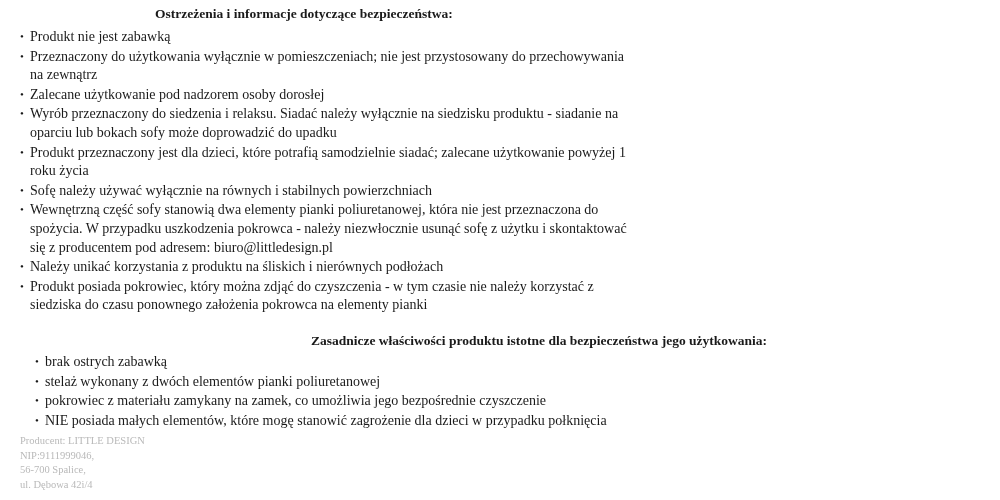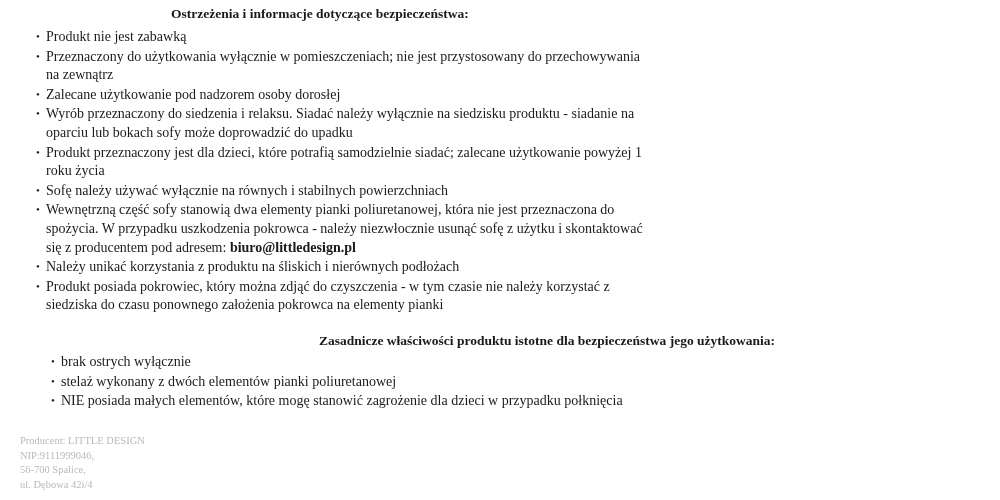--- a/index.html
+++ b/index.html
@@ -12,21 +12,21 @@
     background: #ffffff;
     font-family: "Liberation Serif", serif;
     color: #1a1a1a;
     overflow: hidden;
   }
   .page {
     position: relative;
     width: 1000px;
     height: 500px;
     box-sizing: border-box;
-    padding: 6px 0 0 16px;
+    padding: 6px 0 0 0;
   }
   .section-title {
     font-weight: bold;
     font-size: 13.5px;
     text-align: left;
     margin: 0 0 6px 0;
     padding-left: 155px;
   }
   .section-title.second {
     padding-left: 78px;
@@ -56,21 +56,21 @@
     line-height: 19px;
     color: #1a1a1a;
   }
   ul.bullets.indented li {
     padding-left: 45px;
   }
   ul.bullets.indented li::before {
     left: 35px;
   }
   .email {
-    font-weight: bold;
+    font-weight: normal;
   }
   .footer {
     position: absolute;
     left: 20px;
     bottom: 8px;
     font-size: 10.5px;
     line-height: 14.5px;
     color: #b9b9b9;
     font-family: "Liberation Serif", serif;
   }
@@ -93,22 +93,23 @@
     <li>Produkt przeznaczony jest dla dzieci, które potrafią samodzielnie siadać; zalecane użytkowanie powyżej 1 roku życia</li>
     <li>Sofę należy używać wyłącznie na równych i stabilnych powierzchniach</li>
     <li><span>Wewnętrzną część sofy stanowią dwa elementy pianki poliuretanowej, która nie jest przeznaczona do spożycia. W przypadku uszkodzenia pokrowca  - należy niezwłocznie usunąć sofę z użytku i skontaktować się z producentem pod adresem: </span><span class="email">biuro@littledesign.pl</span></li>
     <li>Należy unikać korzystania z produktu na śliskich i nierównych podłożach</li>
     <li>Produkt posiada pokrowiec, który można zdjąć do czyszczenia - w tym czasie nie należy korzystać z siedziska do czasu ponownego założenia pokrowca na elementy pianki</li>
   </ul>
 
   <div class="section-title second">Zasadnicze właściwości produktu istotne dla bezpieczeństwa jego użytkowania:</div>
 
   <ul class="bullets indented">
-    <li>brak ostrych wyłącznie</li>
+    <li>brak ostrych zabawką</li>
     <li>stelaż wykonany z dwóch elementów pianki poliuretanowej</li>
+    <li>pokrowiec z materiału zamykany na zamek, co umożliwia jego bezpośrednie czyszczenie</li>
     <li>NIE posiada małych elementów, które mogę stanowić zagrożenie dla dzieci w przypadku połknięcia</li>
   </ul>
 
   <div class="footer">
     <div>Producent: LITTLE DESIGN</div>
     <div>NIP:9111999046,</div>
     <div>56-700 Spalice,</div>
     <div>ul. Dębowa 42i/4</div>
   </div>
 

